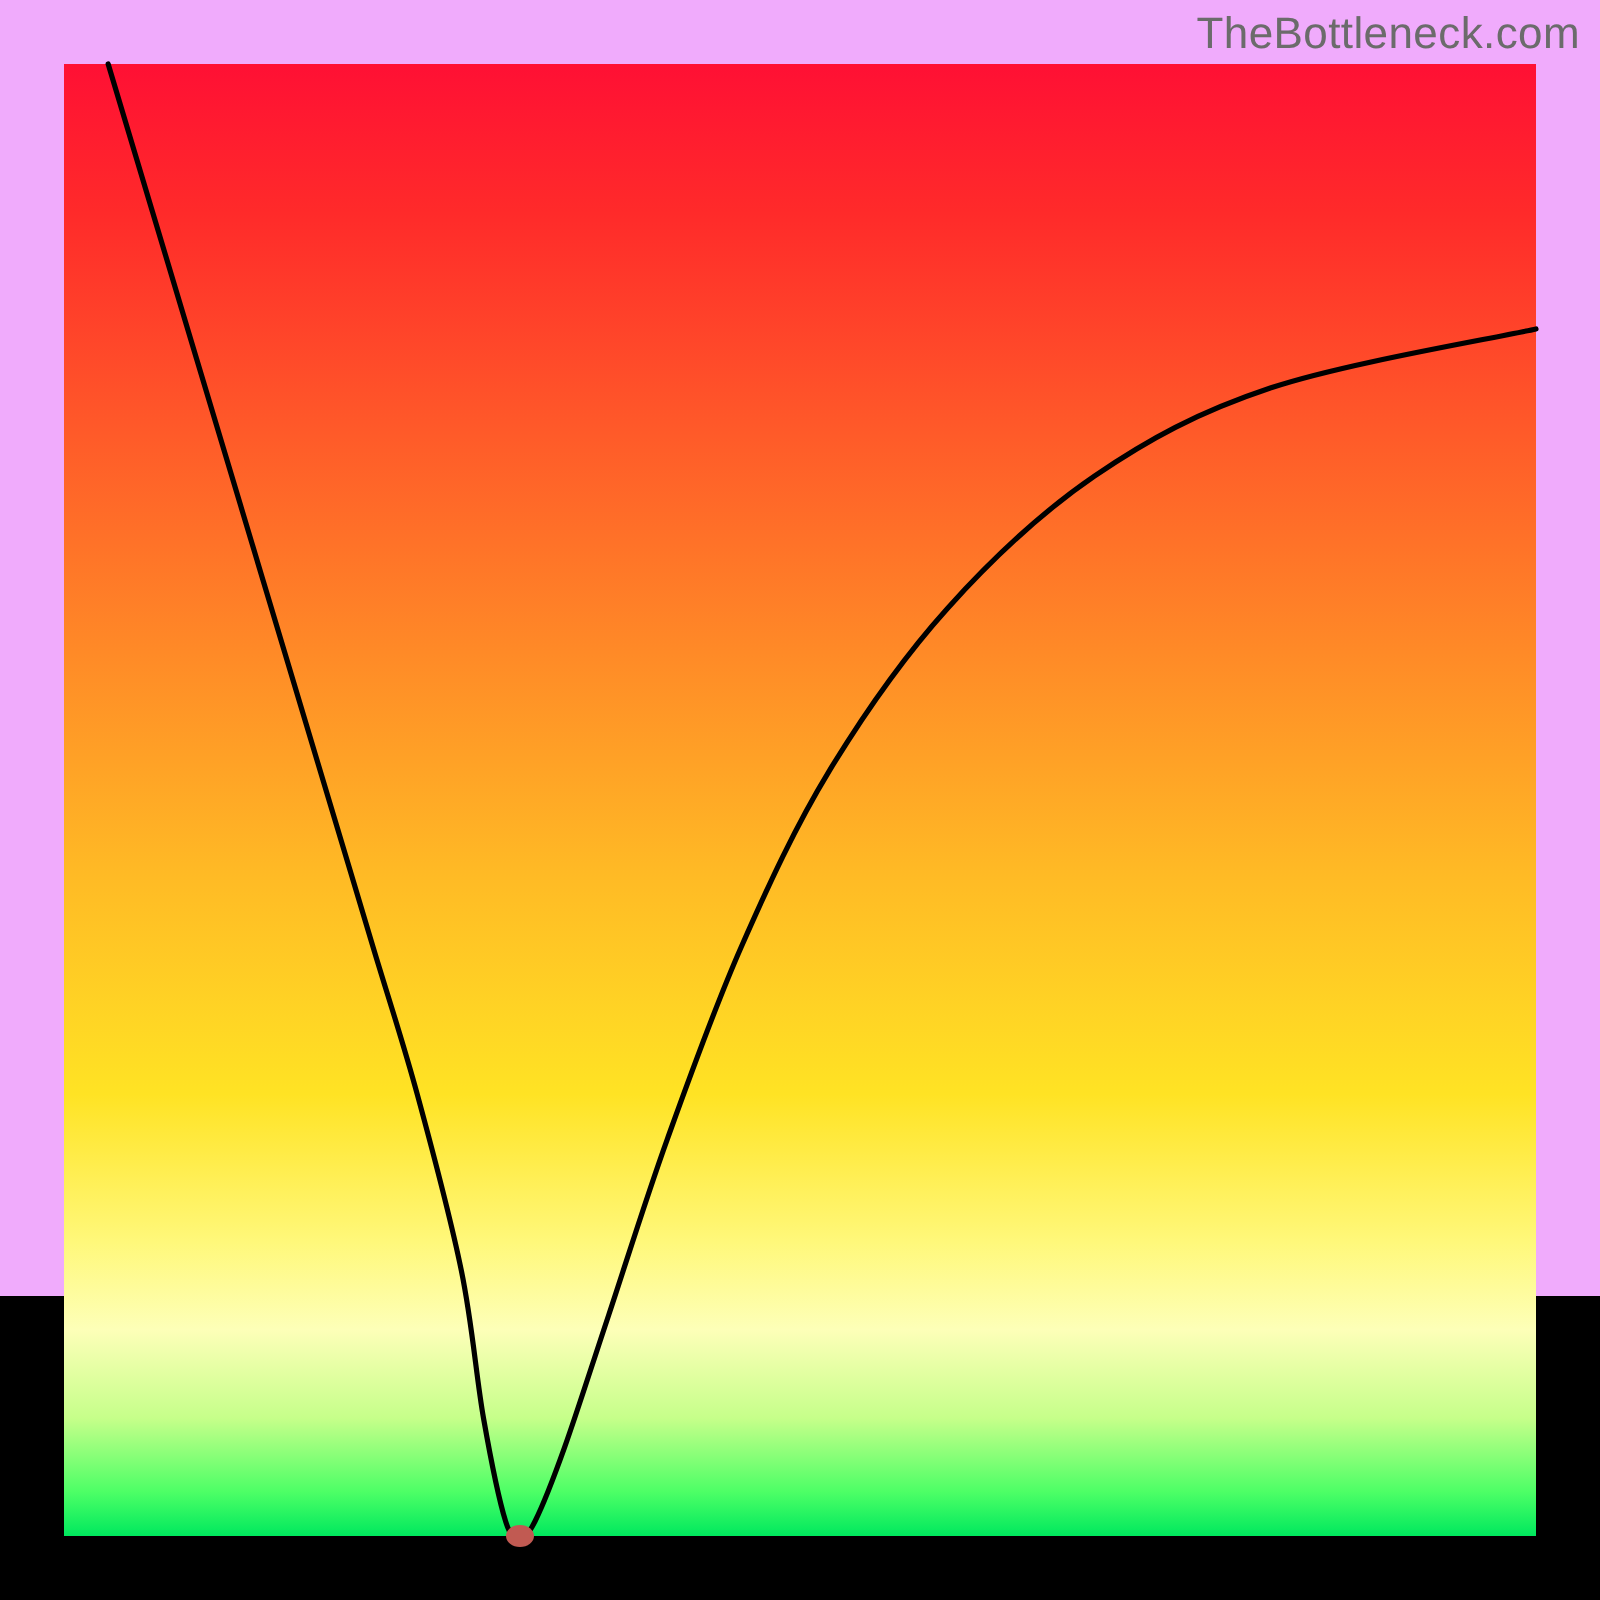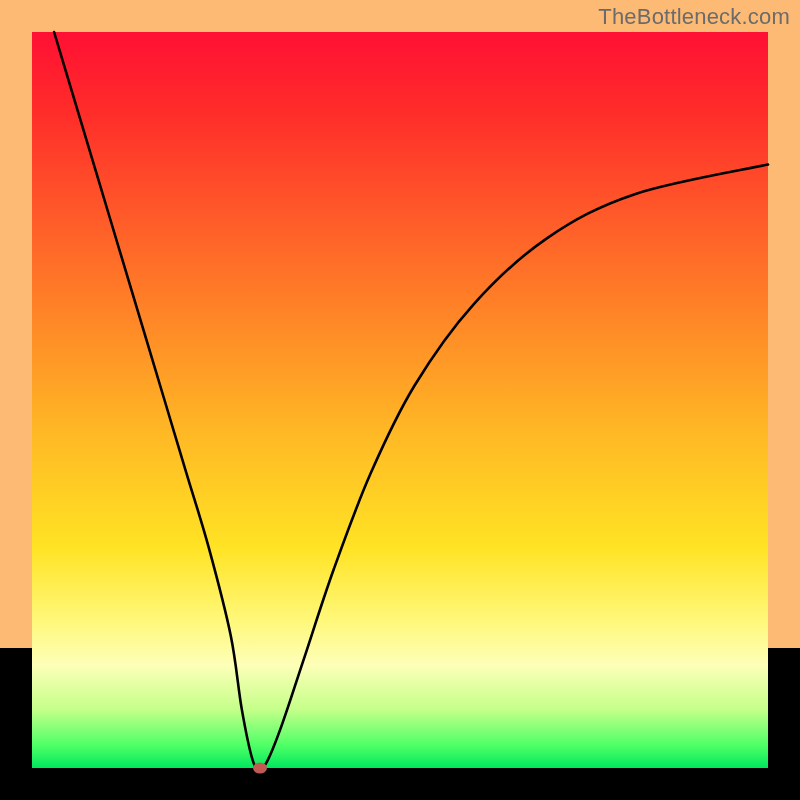--- a/index.html
+++ b/index.html
@@ -8,21 +8,21 @@
     width: 800px;
     height: 800px;
     background: #000;
     font-family: Arial, Helvetica, sans-serif;
     overflow: hidden;
   }
   .frame {
     position: relative;
     width: 800px;
     height: 648px;
-    background: #fdba74;
+    background: #f0abfc;
   }
   .plot-area {
     position: absolute;
     left: 32px;
     top: 32px;
     width: 736px;
     height: 736px;
     
     background: linear-gradient(
       to bottom,

